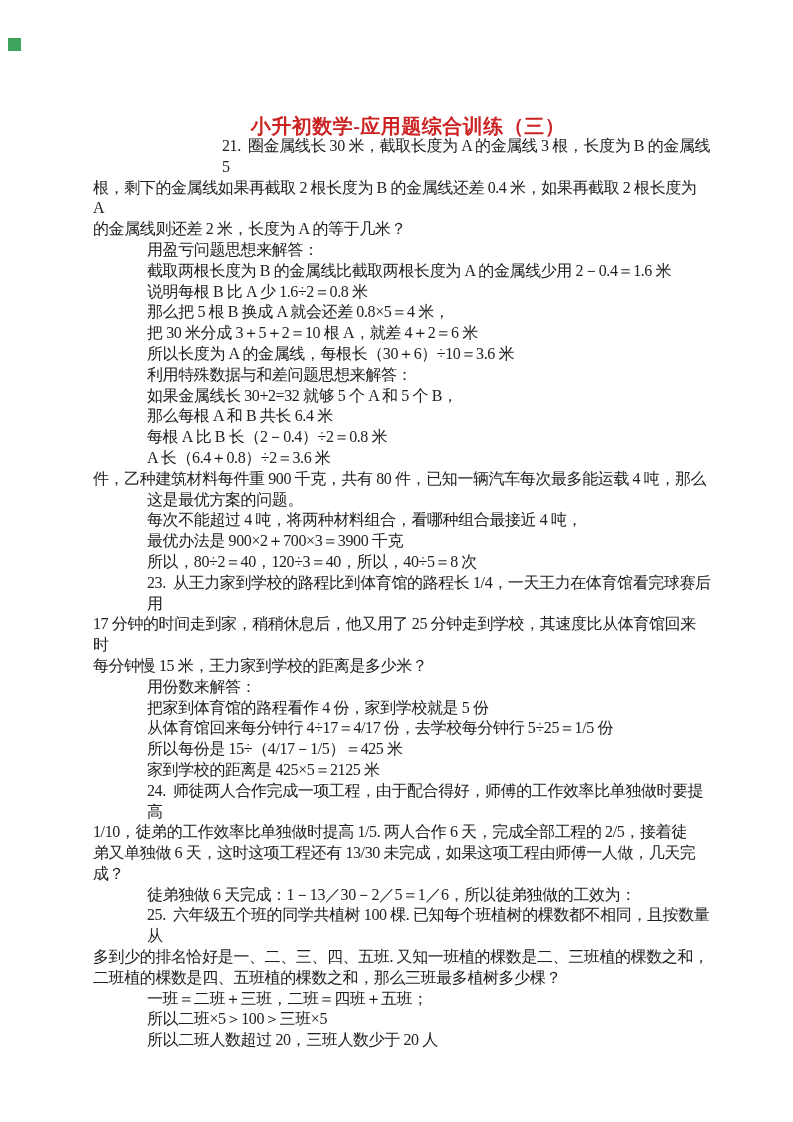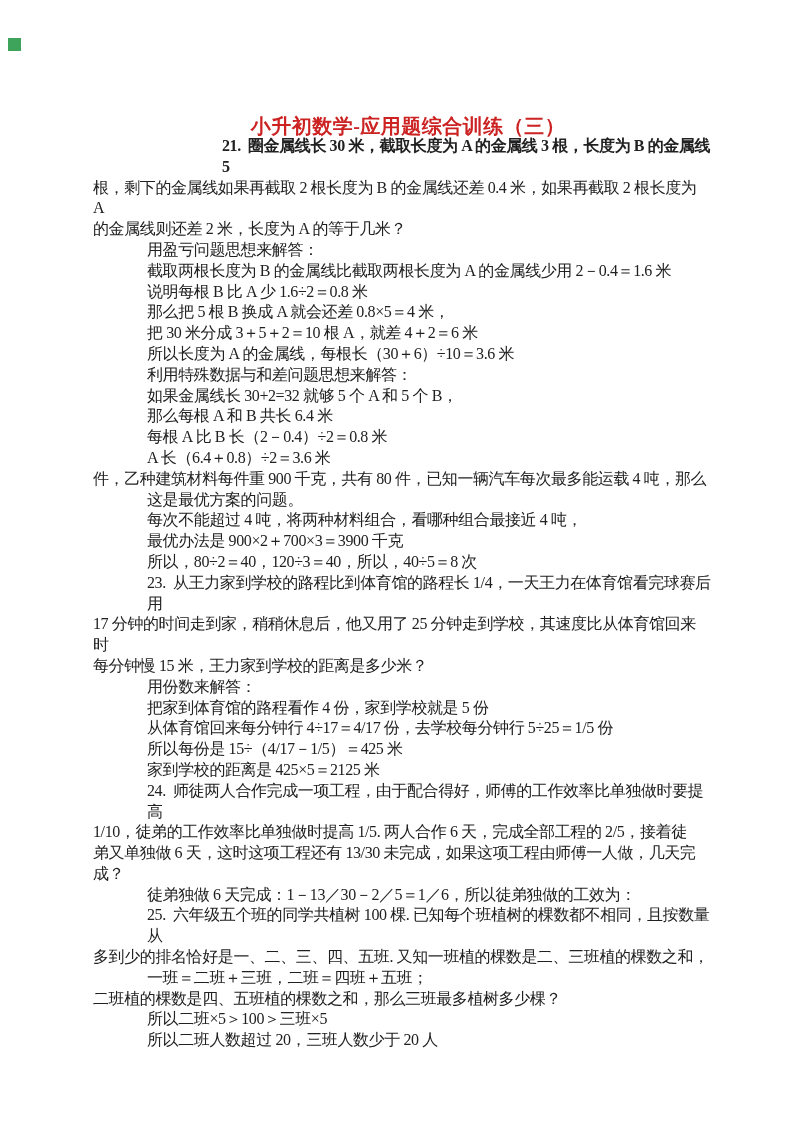--- a/index.html
+++ b/index.html
@@ -43,21 +43,21 @@
     font-size: 16px;
     line-height: 20.8px;
     color: #212121; 
   }
   .line {
     white-space: pre-wrap;
     letter-spacing: -0.4px;
   }
   .line.cont { padding-left: 0; }
   .line.para { padding-left: 54px; }
-  .line.deep { padding-left: 129px; font-weight: bold; }
+  .line.deep { padding-left: 129px; }
 </style>
 </head>
 <body>
 
 <div class="page" style="background: rgb(255, 255, 255);">
   <div class="corner-mark" style="background: rgb(63, 164, 91);"></div>
   <h1 class="doc-title" style="color: rgb(204, 34, 34);">小升初数学-应用题综合训练（三）</h1>
   <div class="doc-body" style="color: rgb(33, 33, 33);">
       <div class="line deep">21.  圈金属线长 30 米，截取长度为 A 的金属线 3 根，长度为 B 的金属线 5</div>
       <div class="line cont">根，剩下的金属线如果再截取 2 根长度为 B 的金属线还差 0.4 米，如果再截取 2 根长度为 A</div>
@@ -86,18 +86,18 @@
       <div class="line para">从体育馆回来每分钟行 4÷17＝4/17 份，去学校每分钟行 5÷25＝1/5 份</div>
       <div class="line para">所以每份是 15÷（4/17－1/5）＝425 米</div>
       <div class="line para">家到学校的距离是 425×5＝2125 米</div>
       <div class="line para">24.  师徒两人合作完成一项工程，由于配合得好，师傅的工作效率比单独做时要提高</div>
       <div class="line cont">1/10，徒弟的工作效率比单独做时提高 1/5. 两人合作 6 天，完成全部工程的 2/5，接着徒</div>
       <div class="line cont">弟又单独做 6 天，这时这项工程还有 13/30 未完成，如果这项工程由师傅一人做，几天完</div>
       <div class="line cont">成？</div>
       <div class="line para">徒弟独做 6 天完成：1－13／30－2／5＝1／6，所以徒弟独做的工效为：</div>
       <div class="line para">25.  六年级五个班的同学共植树 100 棵. 已知每个班植树的棵数都不相同，且按数量从</div>
       <div class="line cont">多到少的排名恰好是一、二、三、四、五班. 又知一班植的棵数是二、三班植的棵数之和，</div>
+      <div class="line cont">二班植的棵数是四、五班植的棵数之和，那么三班最多植树多少棵？</div>
       <div class="line para">一班＝二班＋三班，二班＝四班＋五班；</div>
-      <div class="line cont">二班植的棵数是四、五班植的棵数之和，那么三班最多植树多少棵？</div>
       <div class="line para">所以二班×5＞100＞三班×5</div>
       <div class="line para">所以二班人数超过 20，三班人数少于 20 人</div>
     </div>
 </div>
 
 </body></html>

